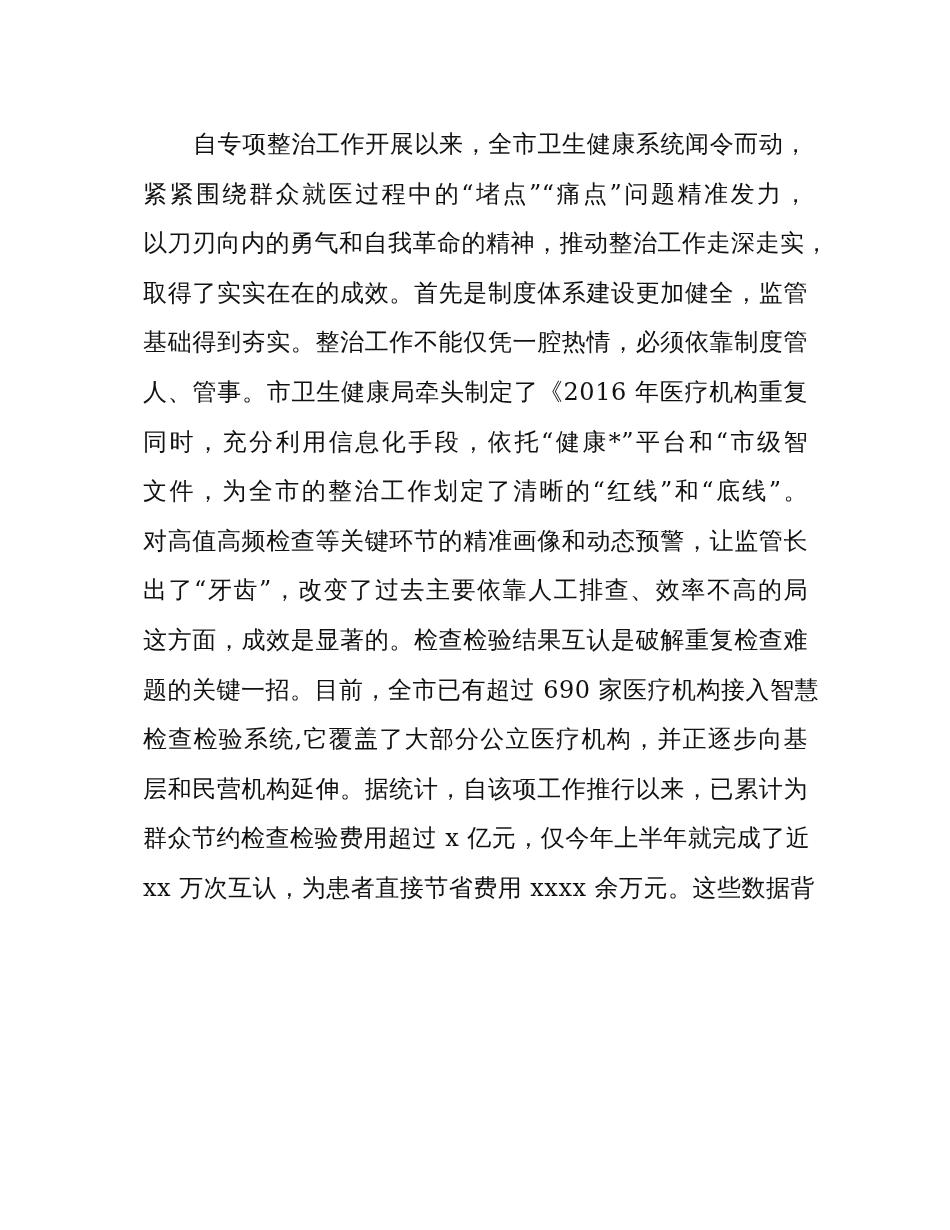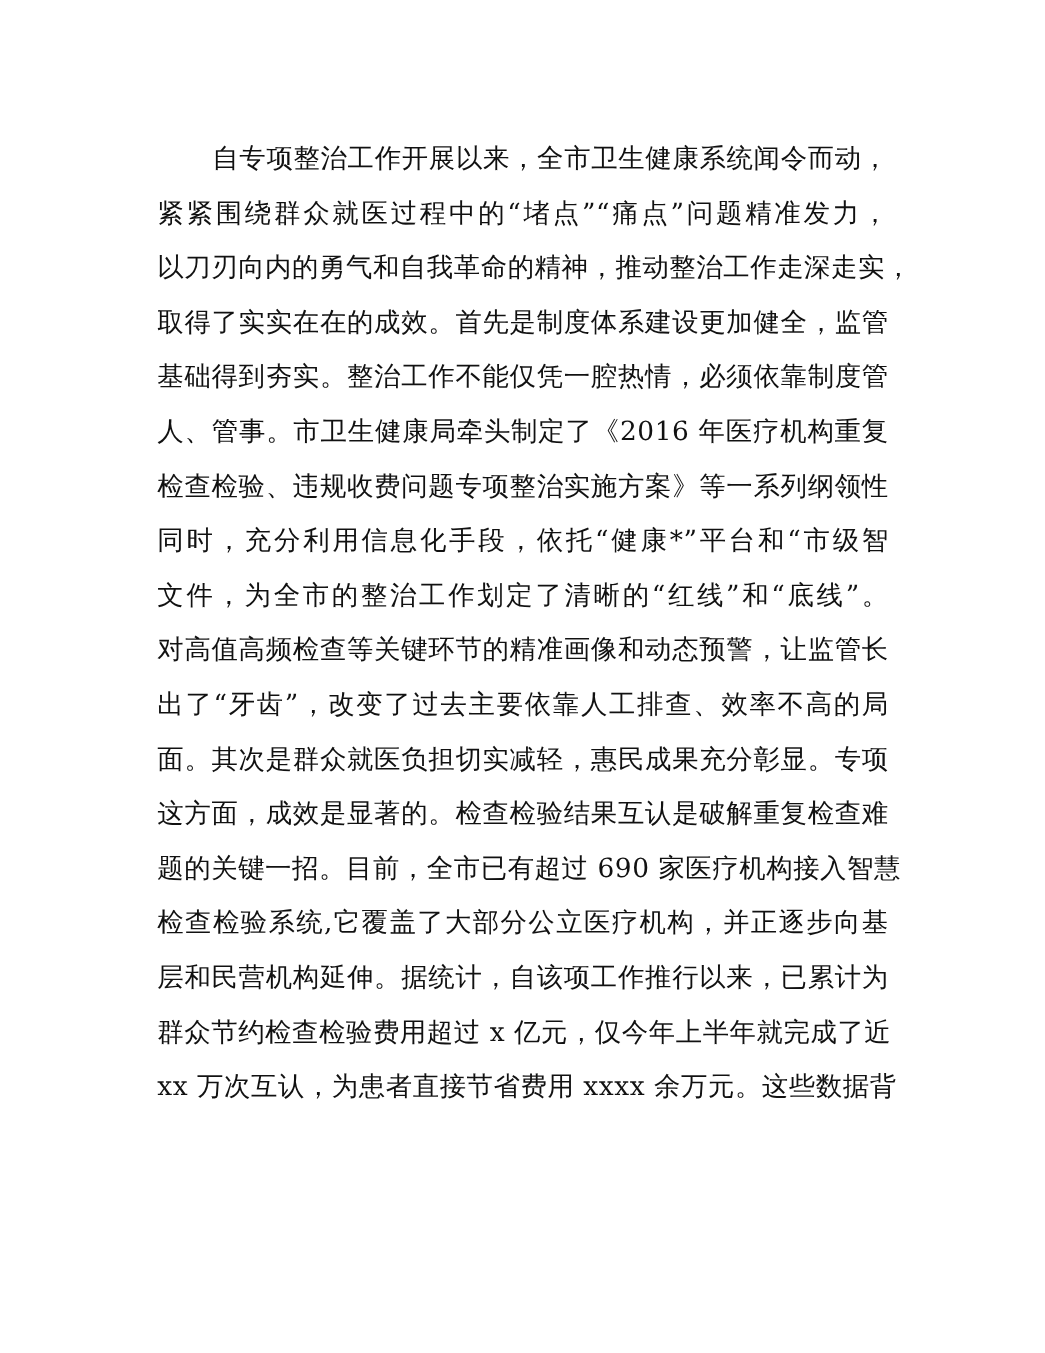--- a/index.html
+++ b/index.html
@@ -51,26 +51,24 @@
 <body>
 
 <div class="page">
   <div class="text-block">
     <div class="line first">自专项整治工作开展以来，全市卫生健康系统闻令而动，</div>
     <div class="line">紧紧围绕群众就医过程中的“堵点”“痛点”问题精准发力，</div>
     <div class="line">以刀刃向内的勇气和自我革命的精神，推动整治工作走深走实，</div>
     <div class="line">取得了实实在在的成效。首先是制度体系建设更加健全，监管</div>
     <div class="line">基础得到夯实。整治工作不能仅凭一腔热情，必须依靠制度管</div>
     <div class="line">人、管事。市卫生健康局牵头制定了《2016 年医疗机构重复</div>
-    <div class="line">检查检验、违规收费问题专项整治实施方案》等一系列纲领性</div>
     <div class="line">同时，充分利用信息化手段，依托“健康*”平台和“市级智</div>
     <div class="line">文件，为全市的整治工作划定了清晰的“红线”和“底线”。</div>
     <div class="line">对高值高频检查等关键环节的精准画像和动态预警，让监管长</div>
     <div class="line">出了“牙齿”，改变了过去主要依靠人工排查、效率不高的局</div>
-    <div class="line">面。其次是群众就医负担切实减轻，惠民成果充分彰显。专项</div>
     <div class="line">这方面，成效是显著的。检查检验结果互认是破解重复检查难</div>
     <div class="line">题的关键一招。目前，全市已有超过 690 家医疗机构接入智慧</div>
     <div class="line">检查检验系统,它覆盖了大部分公立医疗机构，并正逐步向基</div>
     <div class="line">层和民营机构延伸。据统计，自该项工作推行以来，已累计为</div>
     <div class="line">群众节约检查检验费用超过 x 亿元，仅今年上半年就完成了近</div>
     <div class="line last">xx 万次互认，为患者直接节省费用 xxxx 余万元。这些数据背</div>
   </div>
 </div>
 
 </body></html>

